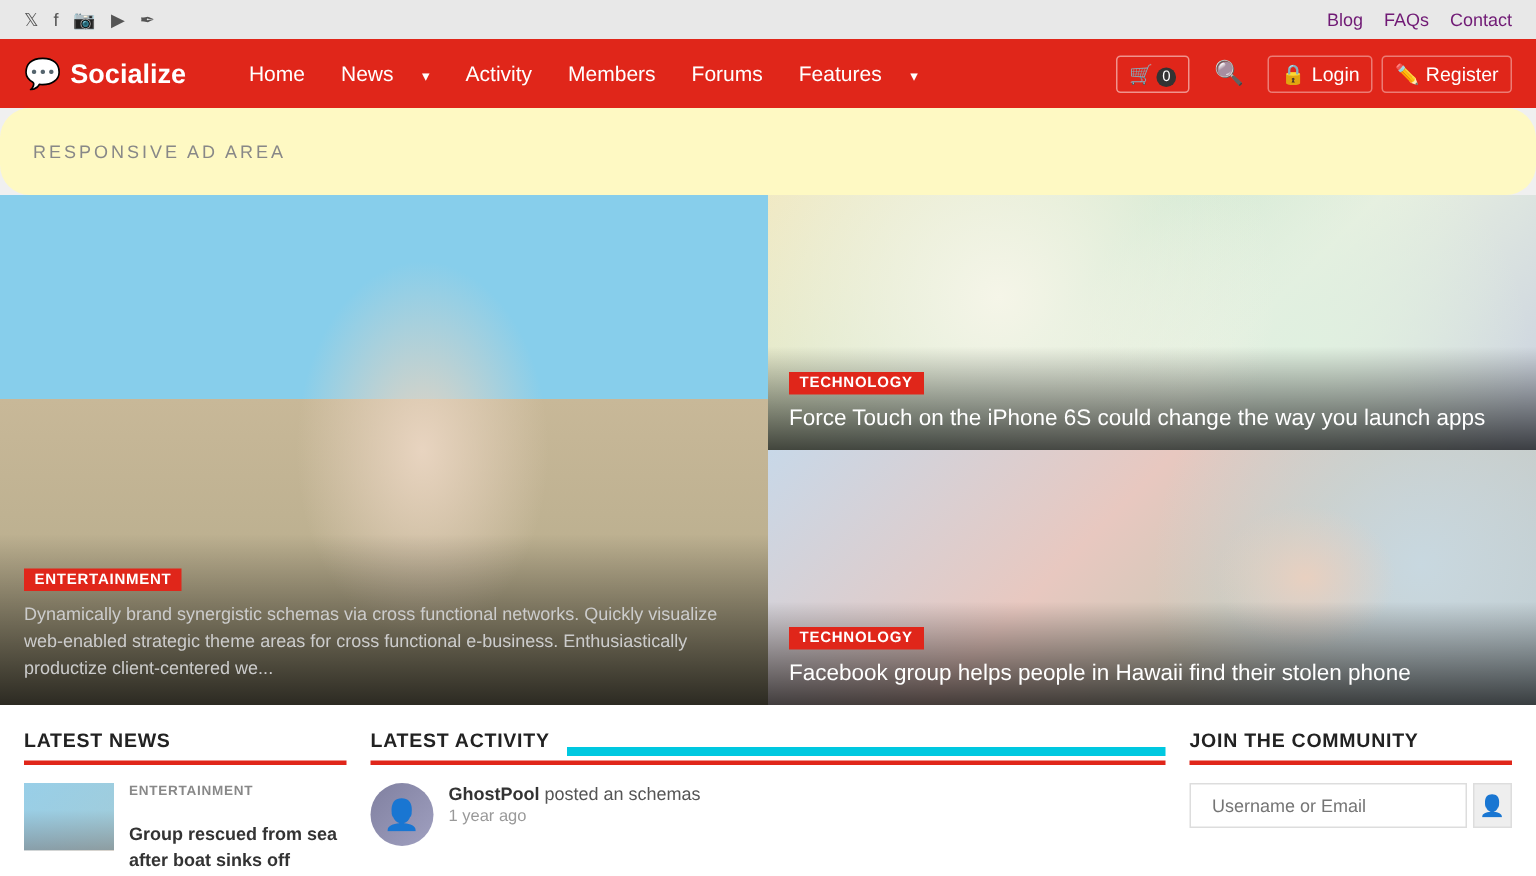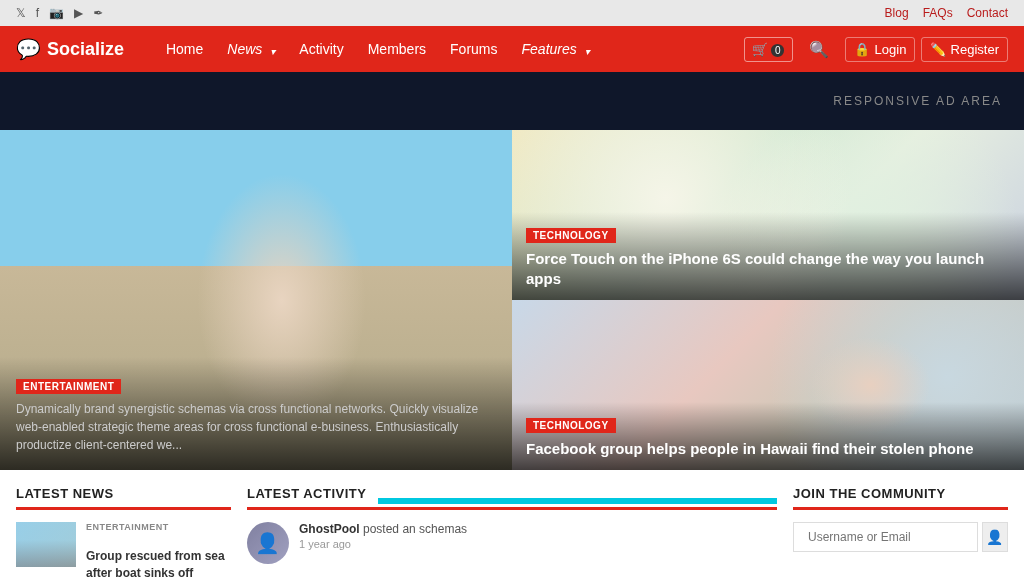--- a/index.html
+++ b/index.html
@@ -10,21 +10,21 @@
       background: #e8e8e8;
       display: flex;
       align-items: center;
       justify-content: space-between;
       padding: 6px 16px;
       font-size: 12px;
     }
     .social-icons { display: flex; gap: 10px; }
     .social-icons span { font-size: 12px; color: #555; cursor: pointer; }
     .top-links { display: flex; gap: 14px; color: #555; }
-    .top-links a { color: #b91c1c; text-decoration: none; font-size: 12px; }
+    .top-links a { color: #701a75; text-decoration: none; font-size: 12px; }
 
     .main-nav {
       background: #e0261a;
       display: flex;
       align-items: center;
       padding: 0 16px;
       height: 46px;
     }
     .brand {
       display: flex;
@@ -44,21 +44,21 @@
     }
     .nav-links a {
       color: #fff;
       text-decoration: none;
       padding: 0 12px;
       height: 61px;
       display: flex;
       align-items: center;
       font-size: 14px;
     }
-    .nav-dropdown { display: flex; align-items: flex-end; gap: 5px; font-style: italic; }
+    .nav-dropdown { display: flex; align-items: flex-end; gap: 16px; }
     .nav-actions {
       display: flex;
       align-items: center;
       gap: 10px;
     }
     .cart-btn {
       position: relative;
       background: transparent;
       border: 1px solid rgba(255,255,255,0.5);
       border-radius: 3px;
@@ -91,27 +91,28 @@
       color: #fff;
       text-decoration: none;
       font-size: 13px;
       padding: 4px 8px;
       border: 1px solid rgba(255,255,255,0.4);
       border-radius: 3px;
     }
 
     
     .ad-area {
-      background: #0f172a;
-      text-align: right;
+      background: #fef9c3;
+      text-align: left;
       padding: 22px;
       font-size: 12px;
       letter-spacing: 2px;
       color: #888;
       text-transform: uppercase;
+      border-radius: 20px;
     }
 
     
     .hero-grid {
       display: grid;
       grid-template-columns: 1fr 1fr;
       gap: 0;
       background: #000;
     }
     .hero-main {
@@ -205,21 +206,21 @@
       position: absolute;
       bottom: 0;
       left: 0;
       right: 0;
       background: linear-gradient(transparent, rgba(0,0,0,0.7));
       padding: 14px 14px 12px;
       color: #fff;
     }
     .side-title {
       font-size: 15px;
-      font-weight: bold;
+      font-weight: normal;
       color: #fff;
       line-height: 1.3;
     }
 
     
     .bottom-section {
       display: grid;
       grid-template-columns: 215px 1fr 215px;
       gap: 0;
       background: #fff;

